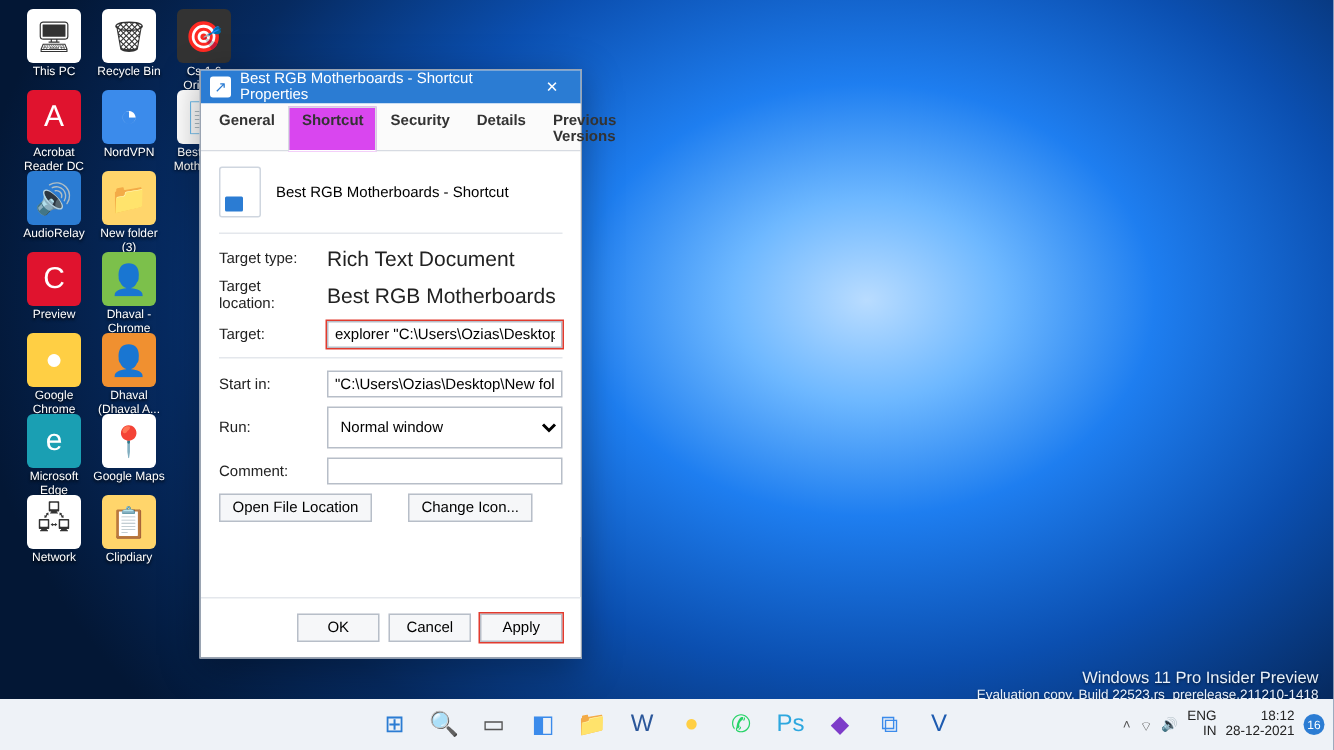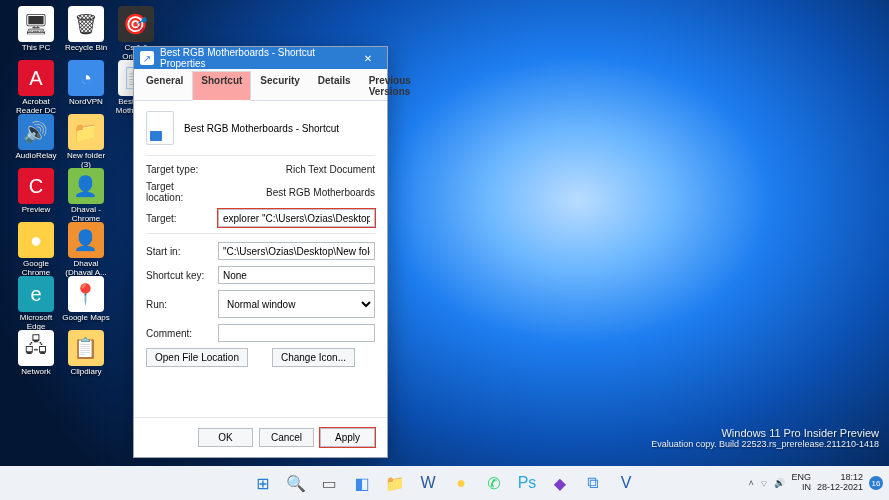--- a/index.html
+++ b/index.html
@@ -17,43 +17,43 @@
   .dicon .lbl { font-size: 8px; line-height: 1.1; color:#fff; text-shadow:0 1px 2px rgba(0,0,0,.9); word-break: break-word; }
 
   
   .taskbar { position:absolute; left:0; right:0; bottom:0; height:34px; background:#eef2f7; display:flex; align-items:center; justify-content:center; gap:5px; }
   .tb-btn { width:28px; height:28px; border-radius:4px; display:flex; align-items:center; justify-content:center; font-size:16px; cursor:pointer; }
   .tray { position:absolute; right:6px; bottom:0; height:34px; display:flex; align-items:center; gap:6px; font-size:9px; color:#222; }
   .tray .col { text-align:right; line-height:1.1; }
   .tray .pill { width:14px; height:14px; border-radius:50%; background:#2b7cd3; color:#fff; font-size:8px; display:flex;align-items:center;justify-content:center; }
 
   
-  .watermark { position:absolute; right:10px; bottom:51px; text-align:right; font-size:9px; color:#e9f1fa; text-shadow:0 1px 2px rgba(0,0,0,.6);}
+  .watermark { position:absolute; right:10px; bottom:32px; text-align:right; font-size:9px; color:#e9f1fa; text-shadow:0 1px 2px rgba(0,0,0,.6);}
   .watermark .l1 { font-size:11px; }
 
   
   .dialog { position:absolute; left:133px; top:46px; width:255px; background:#fff; color:#000; border:1px solid #9aa4b2; box-shadow:0 6px 24px rgba(0,0,0,.35); font-size:10px; }
   .titlebar { height:22px; background:#2b7cd3; color:#fff; display:flex; align-items:center; padding:0 4px 0 6px; gap:6px; }
   .titlebar .ticon { width:14px; height:14px; background:#fff; border-radius:2px; display:flex;align-items:center;justify-content:center;font-size:10px;color:#2b7cd3; }
   .titlebar .ttxt { flex:1; font-size:10px; }
   .titlebar .tclose { width:30px; height:100%; display:flex; align-items:center; justify-content:center; cursor:pointer; }
 
   .tabs { display:flex; border-bottom:1px solid #d7dbe2; background:#fbfbfb; padding:2px 3px 0; gap:0; }
   .tab { padding:3px 8px; font-size:10px; border:1px solid transparent; border-bottom:none; cursor:pointer; color:#333;font-weight:bold; }
-  .tab.active { background:#fca5a5; border-color:#d7dbe2; border-bottom:1px solid #fff; margin-bottom:-1px; }
+  .tab.active { background:#d946ef; border-color:#d7dbe2; border-bottom:1px solid #fff; margin-bottom:-1px; }
 
   .pbody { padding:10px 12px; background:#fff; }
   .hdr { display:flex; align-items:center; gap:10px; margin-bottom:10px; }
   .hdr .ficon { width:28px; height:34px; background:#fff; border:1px solid #cfd6df; border-radius:2px; position:relative; }
   .hdr .ficon::after { content:""; position:absolute; bottom:3px; left:3px; width:12px; height:10px; background:#2b7cd3; border-radius:1px; }
   .divider { border:none; border-top:1px solid #e4e7ec; margin:6px 0 8px; }
 
   .row { display:flex; align-items:center; margin-bottom:6px; gap:6px; }
   .row .lab { width:66px; font-size:10px; color:#222; }
-  .row .val { flex:1; font-size:10px; color:#222; white-space:nowrap; overflow:hidden; text-overflow:ellipsis;text-align:right; }
+  .row .val { flex:1; font-size:14px; color:#222; white-space:nowrap; overflow:hidden; text-overflow:ellipsis; }
   .row input.txt, .row select.sel { flex:1; border:1px solid #b7bec8; padding:2px 4px; font-size:10px; height:18px; background:#fff; }
   .row select.sel { height:28px; }
   .highlight-red { outline:1.5px solid #e23b2e; outline-offset:0; }
 
   .btnrow { display:flex; gap:24px; margin:6px 0 0; }
   .btn { border:1px solid #b7bec8; background:#f6f7f9; padding:3px 8px; font-size:10px; cursor:pointer; min-width:60px; text-align:center; }
 
   .footer { display:flex; justify-content:flex-end; gap:6px; padding:10px 12px; background:#fff; border-top:1px solid #e4e7ec; }
   .footer .btn { min-width:55px; }
 </style>
@@ -160,24 +160,20 @@
       <div class="val">Best RGB Motherboards</div>
     </div>
     <div class="row">
       <div class="lab">Target:</div>
       <input class="txt highlight-red" value="explorer &quot;C:\Users\Ozias\Desktop\New folder (2)" style="">
     </div>
     <hr class="divider">
     <div class="row">
       <div class="lab">Start in:</div>
       <input class="txt" value="&quot;C:\Users\Ozias\Desktop\New folder (2)\New fol" style="">
-    </div>
-    <div class="row">
-      <div class="lab">Shortcut key:</div>
-      <input class="txt" value="None" style="">
     </div>
     <div class="row">
       <div class="lab">Run:</div>
       <select class="sel">
         <option>Normal window</option>
       </select>
     </div>
     <div class="row">
       <div class="lab">Comment:</div>
       <input class="txt" value="" style="">

